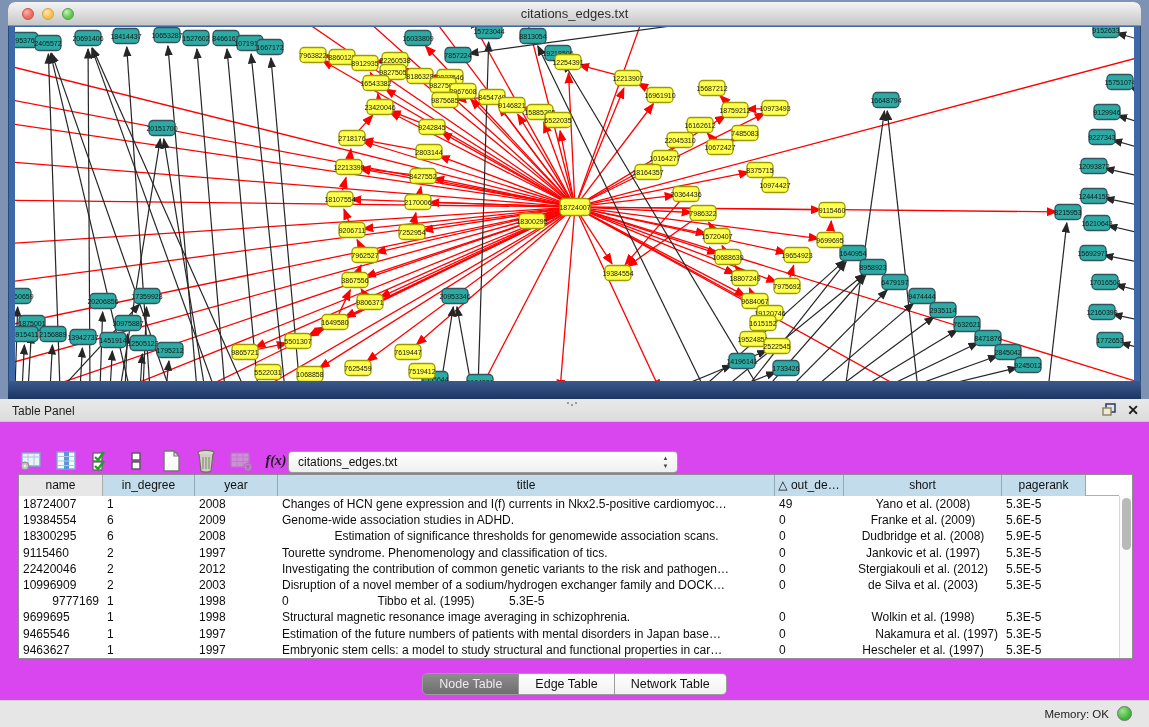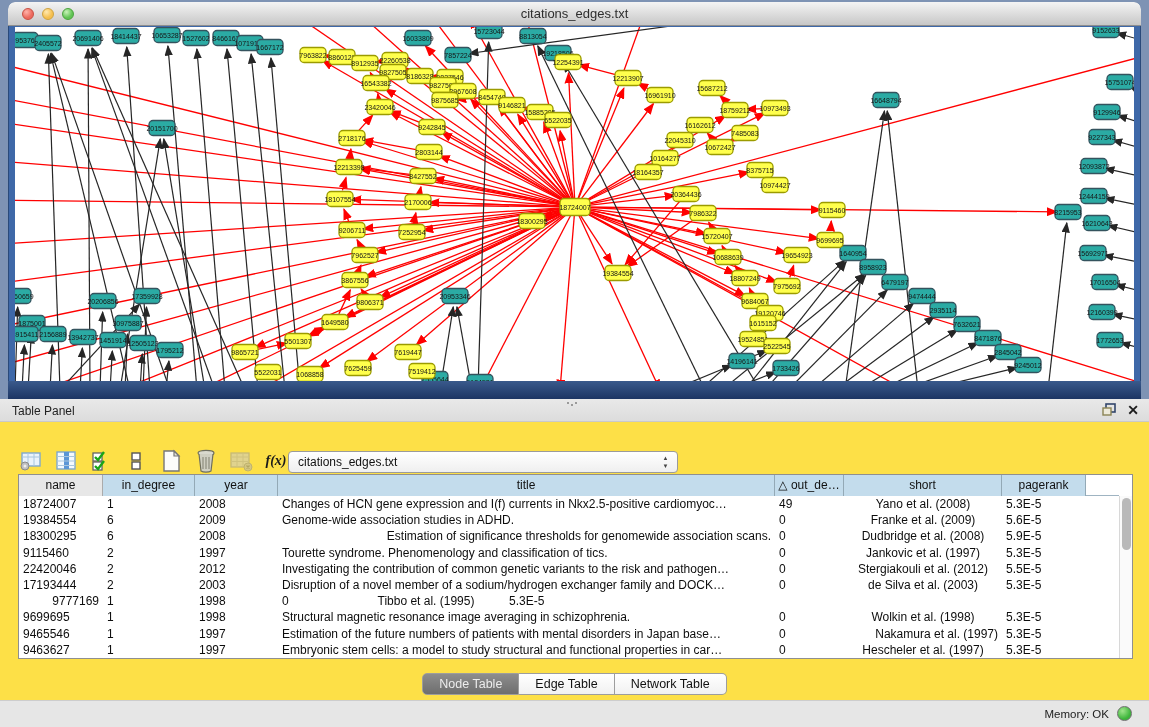--- a/index.html
+++ b/index.html
@@ -27,21 +27,21 @@
   .panel-header { position:absolute; left:0; top:399px; width:1149px; height:23px;
     background:linear-gradient(#E9E9E9,#DCDCDC); border-bottom:1px solid #C9C9C9; }
   .panel-header .grip { position:absolute; left:566px; top:2px; width:12px; height:6px;
     background:radial-gradient(circle 1px at 2px 2px,#9a9a9a 1px,transparent 1.4px),
                radial-gradient(circle 1px at 6px 4px,#9a9a9a 1px,transparent 1.4px),
                radial-gradient(circle 1px at 10px 2px,#9a9a9a 1px,transparent 1.4px); }
   .panel-title { position:absolute; left:12px; top:5px; font-size:12px; color:#222; }
   .panel-float { position:absolute; right:32px; top:4px; width:15px; height:14px; cursor:pointer; }
   .panel-close { position:absolute; right:10px; top:3px; font-size:14px; font-weight:bold; color:#1c1c1c; cursor:pointer; }
 
-  .panel-body { position:absolute; left:0; top:422px; width:1149px; height:278px; background:#fde047; }
+  .panel-body { position:absolute; left:0; top:422px; width:1149px; height:278px; background:#d946ef; }
 
   .toolbar { position:absolute; left:18px; top:23px; height:32px; display:flex; align-items:center; gap:9px; }
   .tbtn { width:26px; height:26px; display:flex; align-items:center; justify-content:center; cursor:pointer; }
   .fx { font-size:14px; font-style:italic; font-weight:bold; color:#1a1a1a; font-family:"Liberation Serif", serif; }
 
   .combo { position:absolute; left:288px; top:29px; width:390px; height:22px; background:linear-gradient(#FFFFFF,#EFEFEF);
     border:1px solid #9B9B9B; border-radius:4px; font-size:12px; color:#111; line-height:20px; padding-left:9px; cursor:pointer; }
   .combo .arrows { position:absolute; right:7px; top:2px; width:9px; font-size:6px; line-height:8px; color:#444; text-align:center; }
 
   .tablebox { position:absolute; left:18px; top:52px; width:1115px; height:185px; background:#fff; border:1px solid #8F8F8F; }
@@ -863,21 +863,21 @@
             <div class="td" style="width: 83px; text-align: left;">2009</div>
             <div class="td" style="width: 497px; text-align: left;">Genome-wide association studies in ADHD.</div>
             <div class="td" style="width: 69px; text-align: left;">0</div>
             <div class="td" style="width: 158px; text-align: center;">Franke et al. (2009)</div>
             <div class="td" style="width: 84px; text-align: left;">5.6E-5</div>
           </div>
           <div class="tr">
             <div class="td" style="width: 84px; text-align: left;">18300295</div>
             <div class="td" style="width: 92px; text-align: left;">6</div>
             <div class="td" style="width: 83px; text-align: left;">2008</div>
-            <div class="td" style="width: 497px; text-align: right;">Estimation of significance thresholds for genomewide association scans.</div>
+            <div class="td" style="width: 497px; text-align: center;">Estimation of significance thresholds for genomewide association scans.</div>
             <div class="td" style="width: 69px; text-align: left;">0</div>
             <div class="td" style="width: 158px; text-align: center;">Dudbridge et al. (2008)</div>
             <div class="td" style="width: 84px; text-align: left;">5.9E-5</div>
           </div>
           <div class="tr">
             <div class="td" style="width: 84px; text-align: left;">9115460</div>
             <div class="td" style="width: 92px; text-align: left;">2</div>
             <div class="td" style="width: 83px; text-align: left;">1997</div>
             <div class="td" style="width: 497px; text-align: left;">Tourette syndrome. Phenomenology and classification of tics.</div>
             <div class="td" style="width: 69px; text-align: left;">0</div>
@@ -887,21 +887,21 @@
           <div class="tr">
             <div class="td" style="width: 84px; text-align: left;">22420046</div>
             <div class="td" style="width: 92px; text-align: left;">2</div>
             <div class="td" style="width: 83px; text-align: left;">2012</div>
             <div class="td" style="width: 497px; text-align: left;">Investigating the contribution of common genetic variants to the risk and pathogen…</div>
             <div class="td" style="width: 69px; text-align: left;">0</div>
             <div class="td" style="width: 158px; text-align: center;">Stergiakouli et al. (2012)</div>
             <div class="td" style="width: 84px; text-align: left;">5.5E-5</div>
           </div>
           <div class="tr">
-            <div class="td" style="width: 84px; text-align: left;">17193444</div>
+            <div class="td" style="width: 84px; text-align: left;">10996909</div>
             <div class="td" style="width: 92px; text-align: left;">2</div>
             <div class="td" style="width: 83px; text-align: left;">2003</div>
             <div class="td" style="width: 497px; text-align: left;">Disruption of a novel member of a sodium/hydrogen exchanger family and DOCK…</div>
             <div class="td" style="width: 69px; text-align: left;">0</div>
             <div class="td" style="width: 158px; text-align: center;">de Silva et al. (2003)</div>
             <div class="td" style="width: 84px; text-align: left;">5.3E-5</div>
           </div>
           <div class="tr">
             <div class="td" style="width: 84px; text-align: right;">9777169</div>
             <div class="td" style="width: 92px; text-align: left;">1</div>

